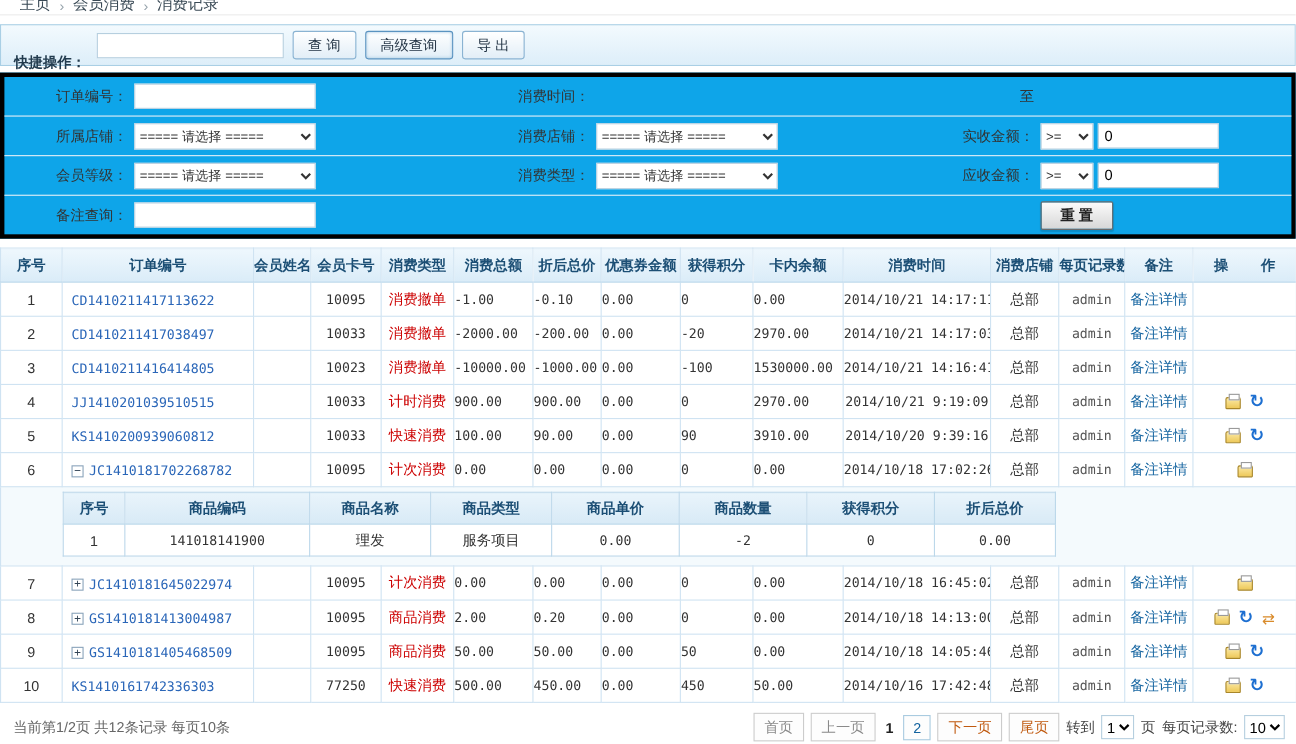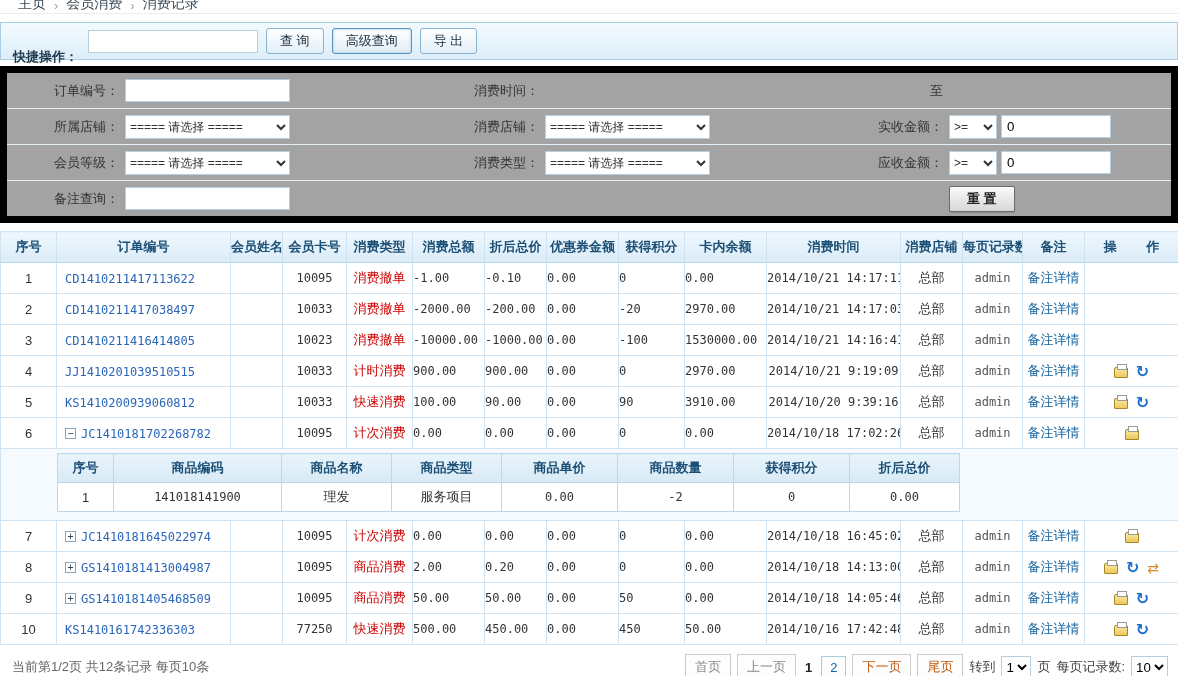--- a/index.html
+++ b/index.html
@@ -31,21 +31,21 @@
     width: 170px; height: 23px; border: 1px solid #b6cfdf; padding: 2px 5px; background:#fff;
   }
   .btn {
     display:inline-block; padding: 3px 13px; border: 1px solid #8ab3d2; border-radius: 3px;
     background: linear-gradient(#ffffff, #e2eef7); color:#234; cursor:pointer; font-size:13px;
   }
   .btn.active { border-color:#5a93c0; box-shadow: inset 0 0 3px #9cc4e0; }
 
   
   .filters {
-    border: 7px solid #000000; background: #a3a3a3; margin-bottom: 8px;
+    border: 4px solid #000000; background: #0ea5e9; margin-bottom: 8px;
   }
   .f-row {
     display: grid; grid-template-columns: 420px 430px 328px;
     min-height: 35px; align-items: center; border-bottom: 1px solid #e4f0f8;
   }
   .f-row:last-child { border-bottom: none; }
   .f-cell { display:flex; align-items:center; height:35px; }
   .f-label { width: 118px; text-align: right; padding-right: 6px; color:#333; flex:none; }
   .f-label.small { width: 92px; }
   .f-cell input[type=text] {

